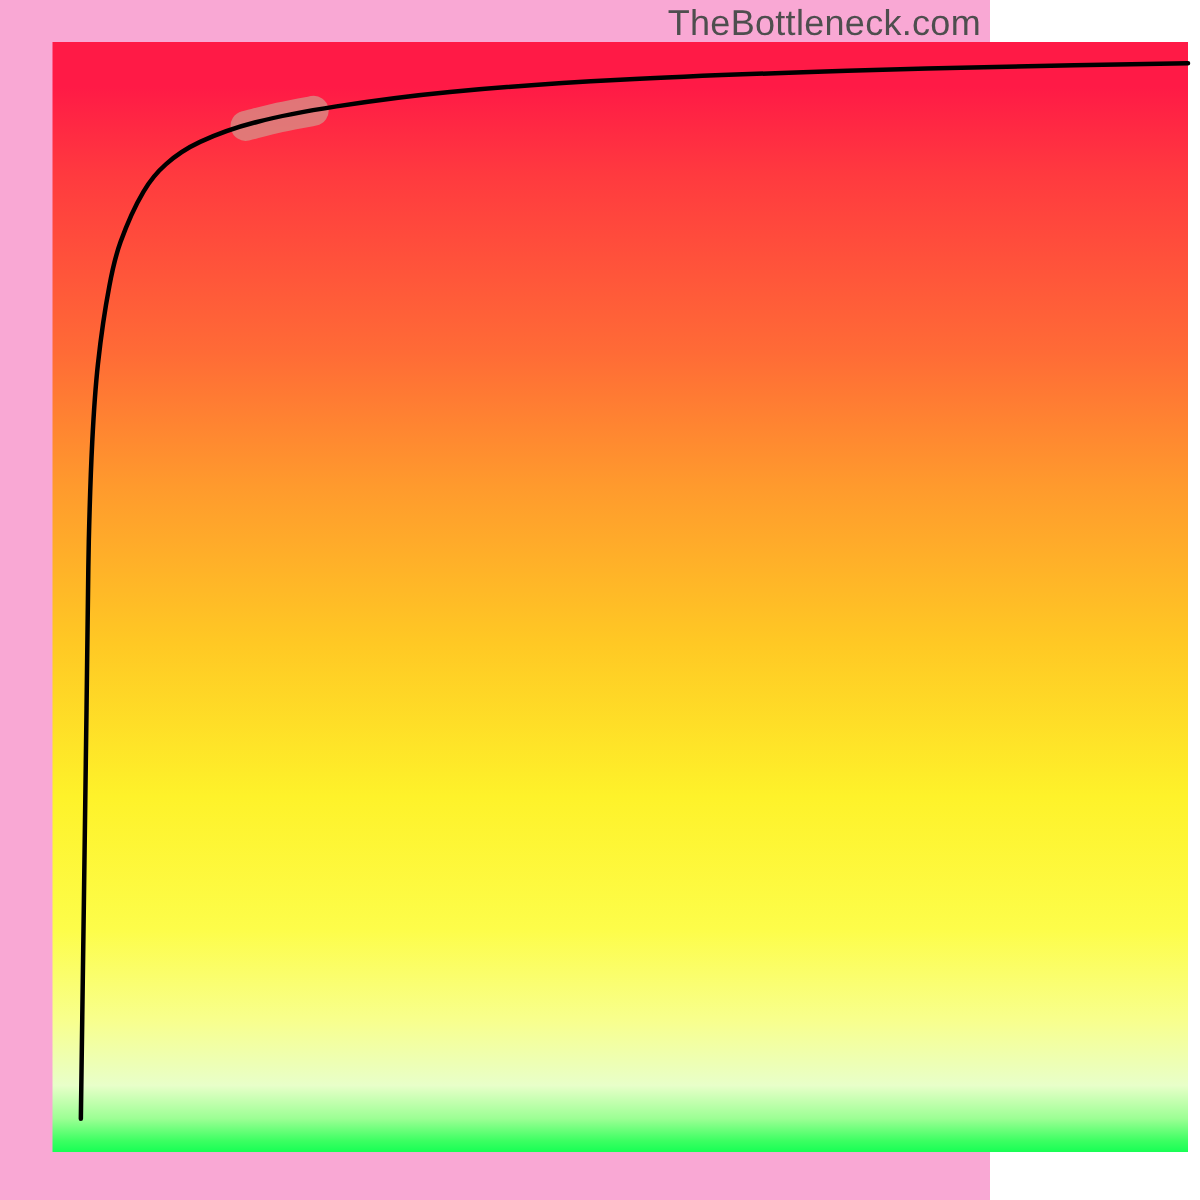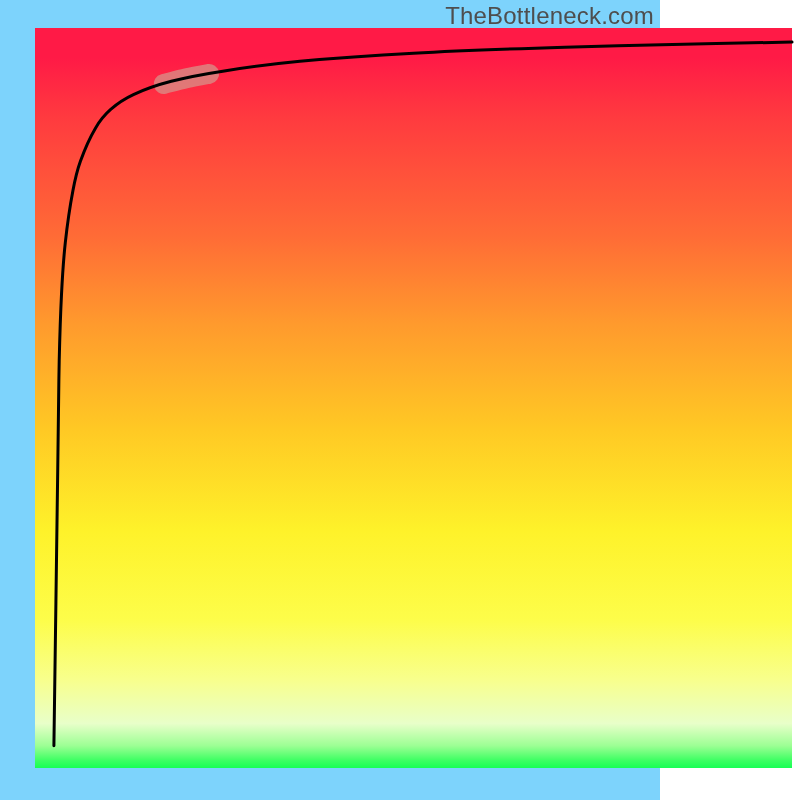--- a/index.html
+++ b/index.html
@@ -1,20 +1,20 @@
 <!DOCTYPE html>
 <html><head>
 <meta charset="utf-8">
 <style>
   * { margin: 0; padding: 0; box-sizing: border-box; }
   html, body { width: 800px; height: 800px; overflow: hidden; background: #fff; }
   .wrap {
     position: relative;
     width: 660px; height: 800px;
-    background: #7dd3fc;
+    background: #f9a8d4;
   }
   .plot-area {
     position: absolute;
     left: 35px; top: 28px;
     width: 757px; height: 740px;
     background: linear-gradient(to bottom,
       #ff1a46 0%,
       #ff1a46 4%,
       #ff3a3f 12%,
       #ff6b36 28%,

